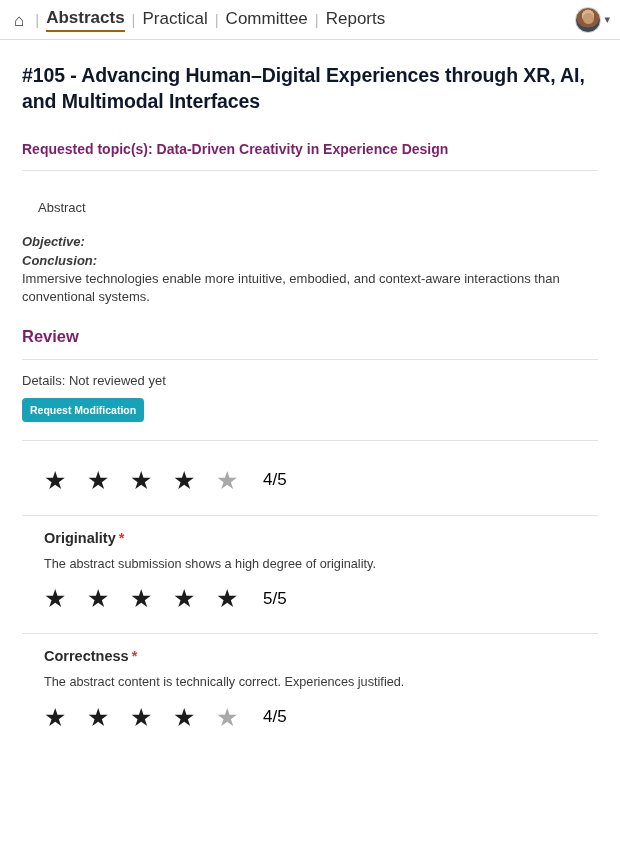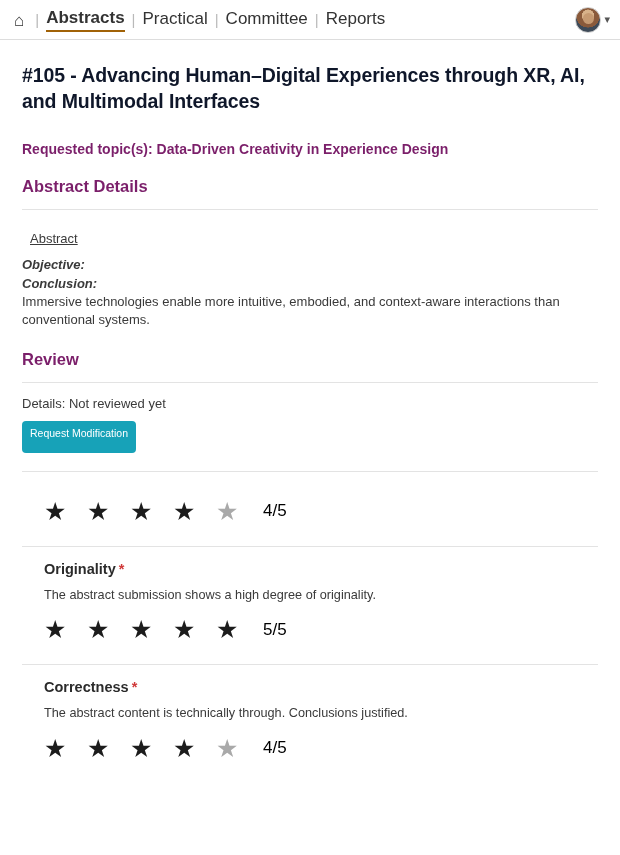--- a/index.html
+++ b/index.html
@@ -110,40 +110,40 @@
     border-top: 1px solid #e3e3e3;
     margin: 13px 0 0 0;
   }
 
   .abstract-block {
     padding-top: 12px;
     font-size: 13px;
     line-height: 1.42;
     color: #3a3a3a;
   }
-  .abstract-block .plain { margin: 8px; text-decoration: underline; }
+  .abstract-block .plain { margin: 16px; }
   .abstract-block .ital { font-style: italic; margin: 0; font-weight: bold; }
   .abstract-block p { margin: 0; }
 
   .status-row {
     padding-top: 13px;
     font-size: 13px;
     color: #3a3a3a;
   }
 
   .btn-request {
     display: inline-block;
     margin-top: 10px;
     background: #17a2b8;
     color: #ffffff;
     border: none;
     border-radius: 4px;
     font-size: 10.5px;
-    font-weight: normal;
-    padding: 6px 8px 14px;
+    font-weight: bold;
+    padding: 6px 8px 6px;
     cursor: pointer;
     font-family: "Liberation Sans", sans-serif;
   }
 
   
   .criteria-sep {
     border: 0;
     border-top: 1px solid #e3e3e3;
     margin: 18px 0 0 0;
   }
@@ -210,21 +210,20 @@
 
 <div class="page">
 
   <h1 class="title">#105 - Advancing Human–Digital Experiences through XR, AI, and Multimodal Interfaces</h1>
 
   <div class="topics">
     <span>Requested topic(s):</span>
     <span>Data-Driven Creativity in Experience Design</span>
   </div>
 
-  <div class="section-head">Abstract Details</div>
   <hr class="rule">
 
   <div class="abstract-block">
     <p class="plain">Abstract</p>
     <p class="ital">Objective:</p>
     <p class="ital">Conclusion:</p>
     <p>Immersive technologies enable more intuitive, embodied, and context-aware interactions than conventional systems.</p>
   </div>
 
   <div class="section-head">Review</div>
@@ -265,21 +264,21 @@
     </div>
   </div>
 
   <hr class="criteria-sep">
 
   
   <div class="criterion indent-1">
     <div class="criterion-title">
       <span>Correctness</span><span class="req-star">*</span>
     </div>
-    <div class="criterion-desc">The abstract content is technically through. Conclusions justified.</div>
+    <div class="criterion-desc">The abstract content is technically correct. Experiences justified.</div>
     <div class="rating-row">
       <span class="star">★</span>
       <span class="star">★</span>
       <span class="star">★</span>
       <span class="star">★</span>
       <span class="star empty">★</span>
       <span class="rating-value">4/5</span>
     </div>
   </div>
 

